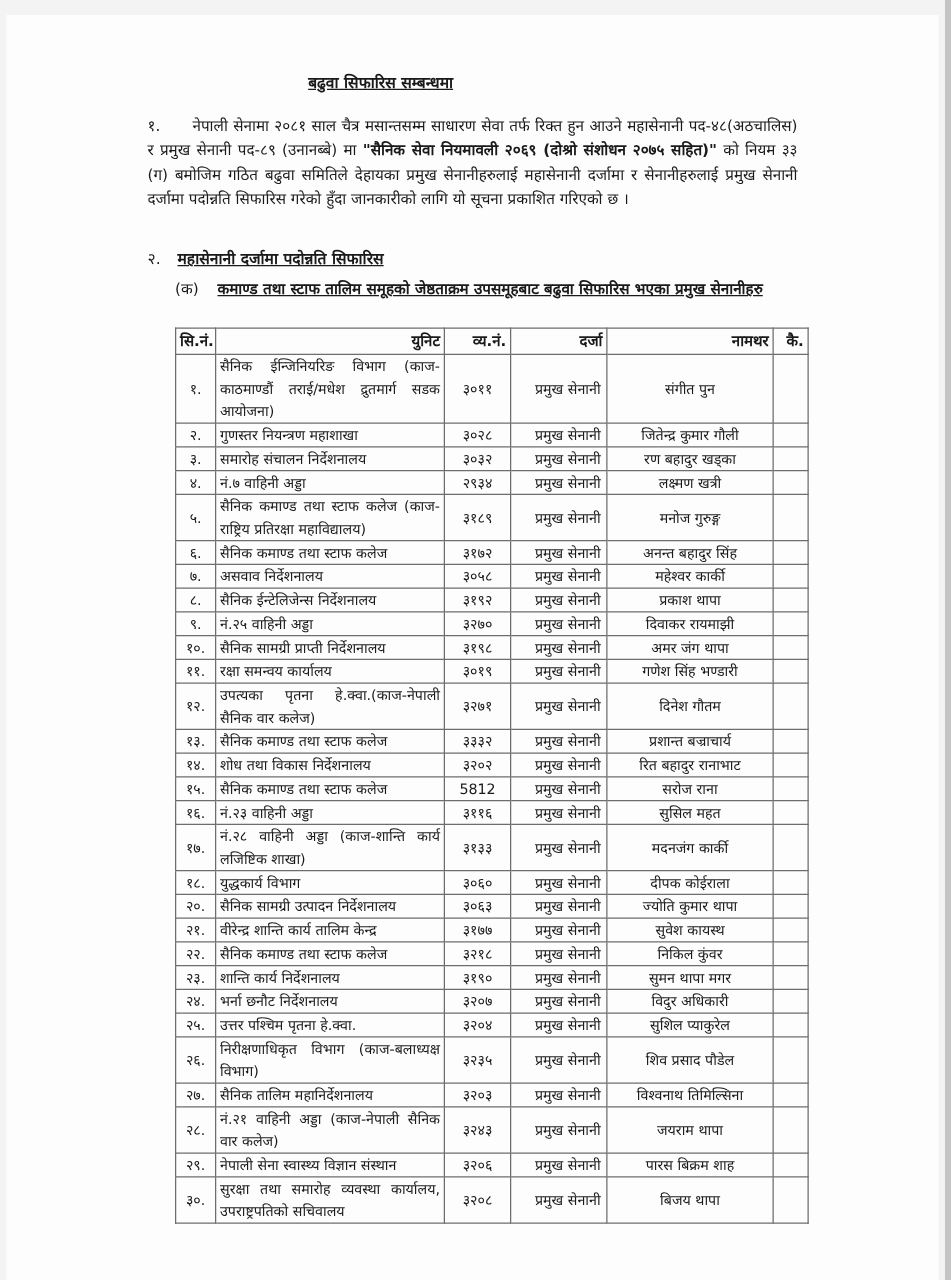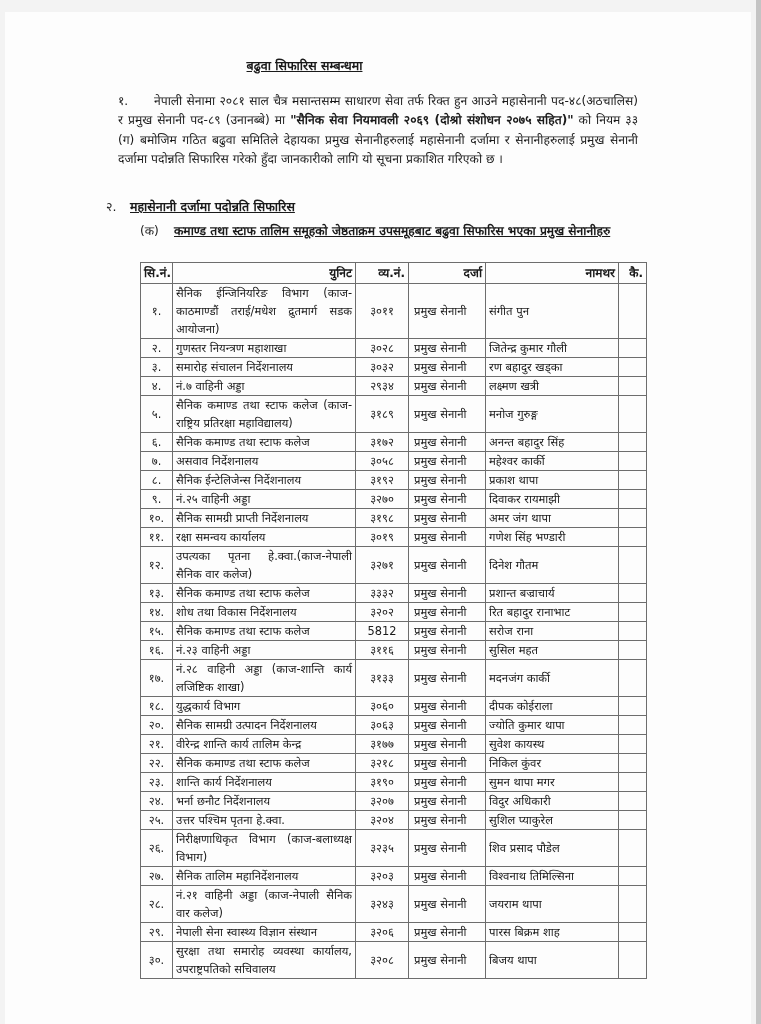--- a/index.html
+++ b/index.html
@@ -21,21 +21,21 @@
     position: absolute; top: 57px; left: 0; width: 609px; text-align: center;
     font-size: 12.5px; font-weight: bold; text-decoration: underline;
   }
   .para {
     position: absolute; left: 118px; top: 92px; width: 520px;
     font-size: 12.2px; line-height: 19.4px; text-align: justify;
   }
   .para .num { display: inline-block; width: 36px; }
   .para b { font-weight: bold; }
   .sec2 {
-    position: absolute; left: 106px; top: 198px; font-size: 12.5px;
+    position: absolute; left: 118px; top: 198px; font-size: 12.5px;
   }
   .sec2 .num { display: inline-block; width: 24px; }
   .sec2 .h { font-weight: bold; text-decoration: underline; }
   .subsec {
     position: absolute; left: 140px; top: 222px; width: 496px;
     font-size: 12.2px; line-height: 18px; text-align: justify;
   }
   .subsec .lbl { display: inline-block; width: 34px; }
   .subsec .u { text-decoration: underline; font-weight: bold; }
   table {
@@ -43,22 +43,22 @@
     border-collapse: collapse; font-size: 11.4px; table-layout: fixed;
   }
   th, td {
     border: 1px solid #6d6d6d; padding: 0 3px; vertical-align: middle;
     line-height: 18px;
   }
   th { font-weight: bold; text-align: right; height: 20px; font-size: 12px; }
   td.sn { text-align: center; }
   td.unit { text-align: justify; }
   td.no { text-align: center; }
-  td.rank { text-align: left; padding-left: 5px; }
-  td.name { text-align: left; }
+  td.rank { text-align: left; padding-left: 19px; }
+  td.name { text-align: center; }
   col.c1 { width: 32px; } col.c2 { width: 183px; } col.c3 { width: 53px; }
   col.c4 { width: 77px; } col.c5 { width: 133px; } col.c6 { width: 28px; }
 </style>
 </head>
 <body>
 
 <div class="page"></div>
 <div class="scrollbar"></div>
 
 <div class="title">बढुवा सिफारिस सम्बन्धमा</div>

